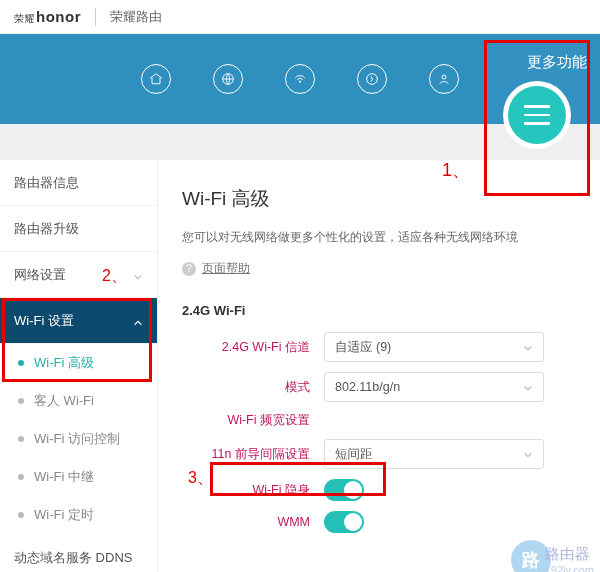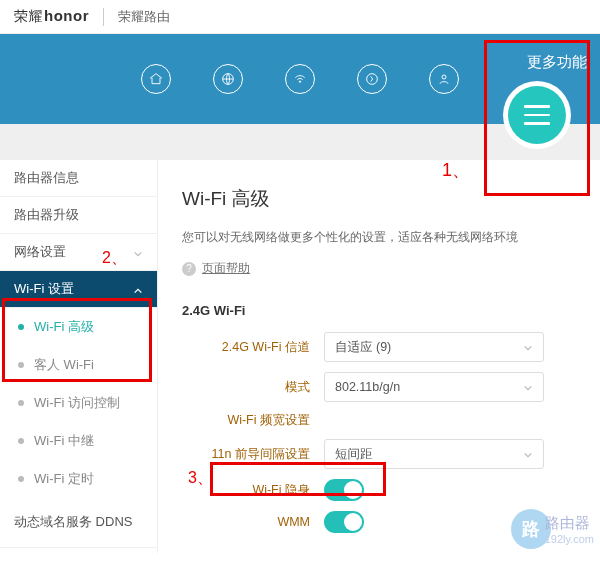--- a/index.html
+++ b/index.html
@@ -1,21 +1,21 @@
 <!DOCTYPE html>
 <html><head>
 <meta charset="utf-8">
 <style>
   * { box-sizing: border-box; margin: 0; padding: 0; }
   body { font-family: "Microsoft YaHei", Arial, sans-serif; font-size: 13px; color: #333; width: 600px; background: #fff; }
   
   
   .brand-bar { display: flex; align-items: center; height: 34px; padding: 0 14px; border-bottom: 1px solid #eee; }
   .brand-logo { display: flex; align-items: baseline; font-size: 15px; letter-spacing: 0.5px; }
-  .brand-logo .cn { font-size: 14px; margin-right: 1px; }
+  .brand-logo .cn { font-size: 10px; margin-right: 1px; }
   .brand-logo .en { font-weight: 600; font-family: Arial, sans-serif; }
   .brand-div { width: 1px; height: 18px; background: #ccc; margin: 0 14px; }
   .brand-prod { color: #666; font-size: 13px; }
   
   
   .ribbon { position: relative; height: 126px; }
   .ribbon-blue { height: 90px; background: #2f90c0; display: flex; align-items: center; justify-content: center; gap: 42px; }
   .nav-icon { width: 30px; height: 30px; border: 1.5px solid #fff; border-radius: 50%; display: flex; align-items: center; justify-content: center; color: #fff; cursor: pointer; }
   .nav-icon svg { width: 16px; height: 16px; stroke: #fff; fill: none; stroke-width: 1.4; }
   .ribbon-gray { height: 36px; background: #efefef; }
@@ -26,21 +26,21 @@
   .more-btn { width: 58px; height: 58px; border-radius: 50%; background: #25c6bd; margin: 14px auto 0; display: flex; flex-direction: column; justify-content: center; align-items: center; gap: 6px; box-shadow: 0 0 0 5px #fff; cursor: pointer; }
   .more-btn span { display: block; width: 26px; height: 2.5px; background: #fff; border-radius: 1px; }
   .callout { position: absolute; color: #e80000; font-size: 18px; }
   .c1 { right: 130px; top: 124px; }
   
   
   .main { display: flex; }
   
   
   .sidebar { width: 158px; border-right: 1px solid #eee; background: #fff; }
-  .side-item { position: relative; height: 37px; display: flex; align-items: center; justify-content: space-between; padding: 0 14px; border-bottom: 1px solid #f1f1f1; color: #555; cursor: pointer; }
+  .side-item { position: relative; height: 46px; display: flex; align-items: center; justify-content: space-between; padding: 0 14px; border-bottom: 1px solid #f1f1f1; color: #555; cursor: pointer; }
   .side-item.expanded { background: #0c4a6e; color: #fff; }
   .side-sub { height: 38px; display: flex; align-items: center; padding-left: 18px; color: #888; cursor: pointer; }
   .side-sub.active { color: #24b0a8; }
   .side-sub .dot { width: 6px; height: 6px; border-radius: 50%; background: #bbb; margin-right: 10px; }
   .side-sub.active .dot { background: #24b0a8; }
   .chev { width: 10px; height: 10px; }
   .chev svg { width: 10px; height: 10px; stroke: #bbb; fill: none; stroke-width: 1.5; }
   .side-item.expanded .chev svg { stroke: #fff; }
   .callout2 { position: absolute; right: 30px; top: 14px; color: #e80000; font-size: 16px; }
   .red-box-side { position: absolute; left: 2px; top: 298px; width: 150px; height: 84px; border: 3px solid #e80000; pointer-events: none; }
@@ -48,21 +48,21 @@
   
   .content { flex: 1; padding: 26px 20px 10px 24px; position: relative; }
   .page-title { font-size: 19px; color: #333; margin-bottom: 16px; }
   .page-desc { font-size: 12px; color: #666; margin-bottom: 14px; line-height: 1.5; }
   .help-row { display: flex; align-items: center; gap: 6px; color: #888; font-size: 12px; margin-bottom: 26px; }
   .help-row .q { width: 14px; height: 14px; border-radius: 50%; background: #ccc; color: #fff; font-size: 10px; display: flex; align-items: center; justify-content: center; }
   .help-row a { color: #737373; text-decoration: underline; cursor: pointer; }
   
   .section-title { font-weight: bold; font-size: 13px; margin-bottom: 14px; }
   .form-row { display: flex; align-items: center; margin-bottom: 10px; }
-  .form-label { width: 142px; text-align: right; padding-right: 14px; color: #a16207; font-size: 12.5px; }
+  .form-label { width: 142px; text-align: right; padding-right: 14px; color: #be185d; font-size: 12.5px; }
   .select { flex: 1; max-width: 220px; height: 30px; border: 1px solid #ddd; border-radius: 3px; display: flex; align-items: center; justify-content: space-between; padding: 0 10px; color: #555; font-size: 12.5px; cursor: pointer; }
   .select .chv { width: 10px; height: 10px; }
   .select .chv svg { stroke: #bbb; fill: none; stroke-width: 1.5; }
   
   .toggle { width: 40px; height: 22px; border-radius: 11px; background: #24c0b8; position: relative; cursor: pointer; }
   .toggle::after { content: ""; position: absolute; right: 2px; top: 2px; width: 18px; height: 18px; background: #fff; border-radius: 50%; }
   
   .red-box-hide { position: absolute; left: 208px; width: 176px; height: 34px; border: 3px solid #e80000; pointer-events: none; top: 314px; }
   .c3 { position: absolute; left: 186px; top: 320px; color: #e80000; font-size: 16px; }
   

